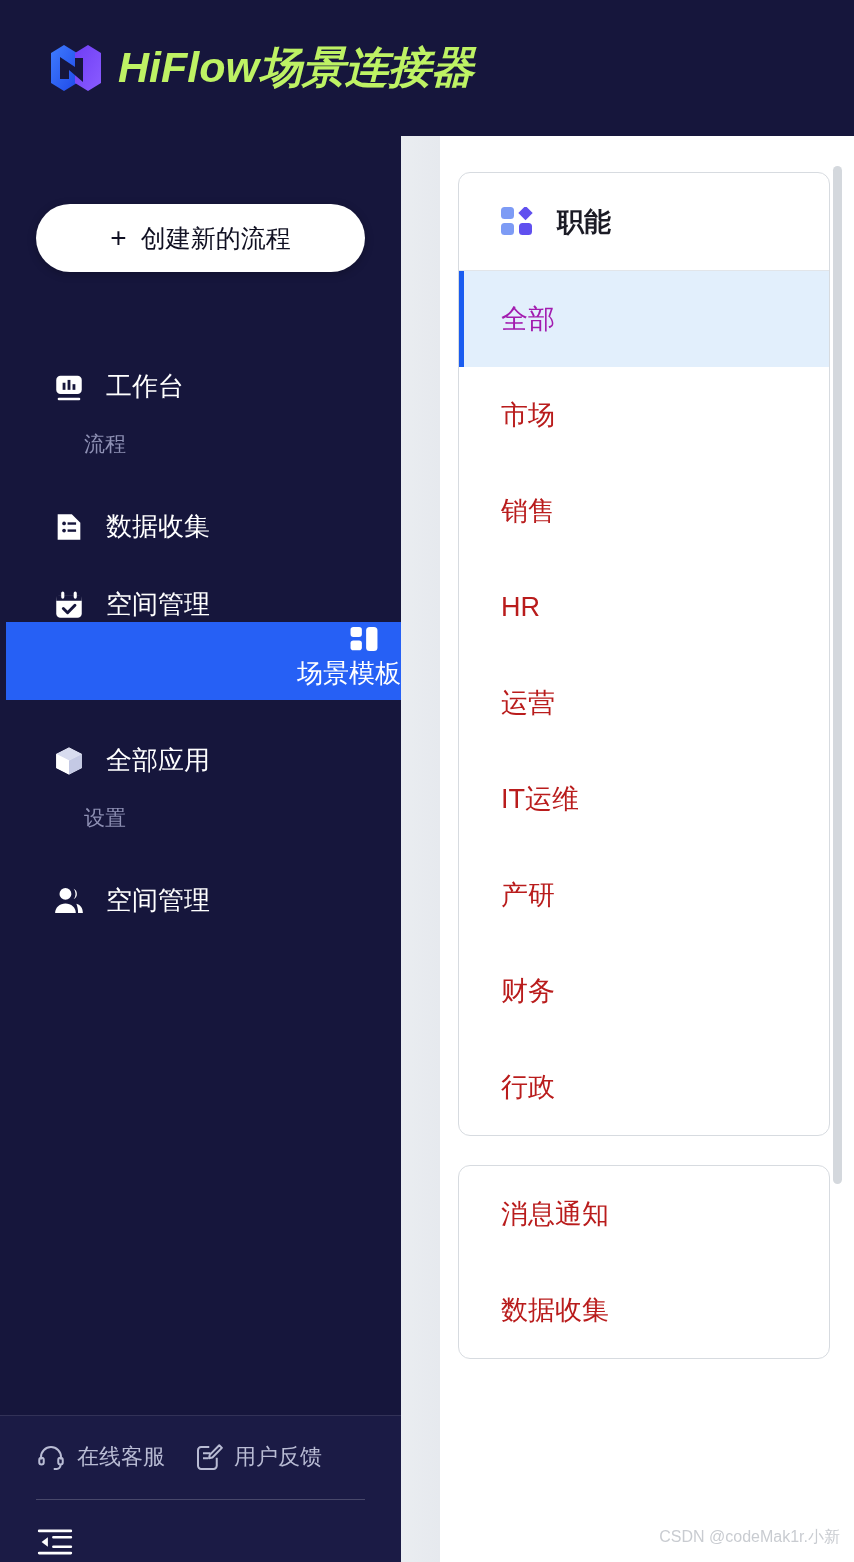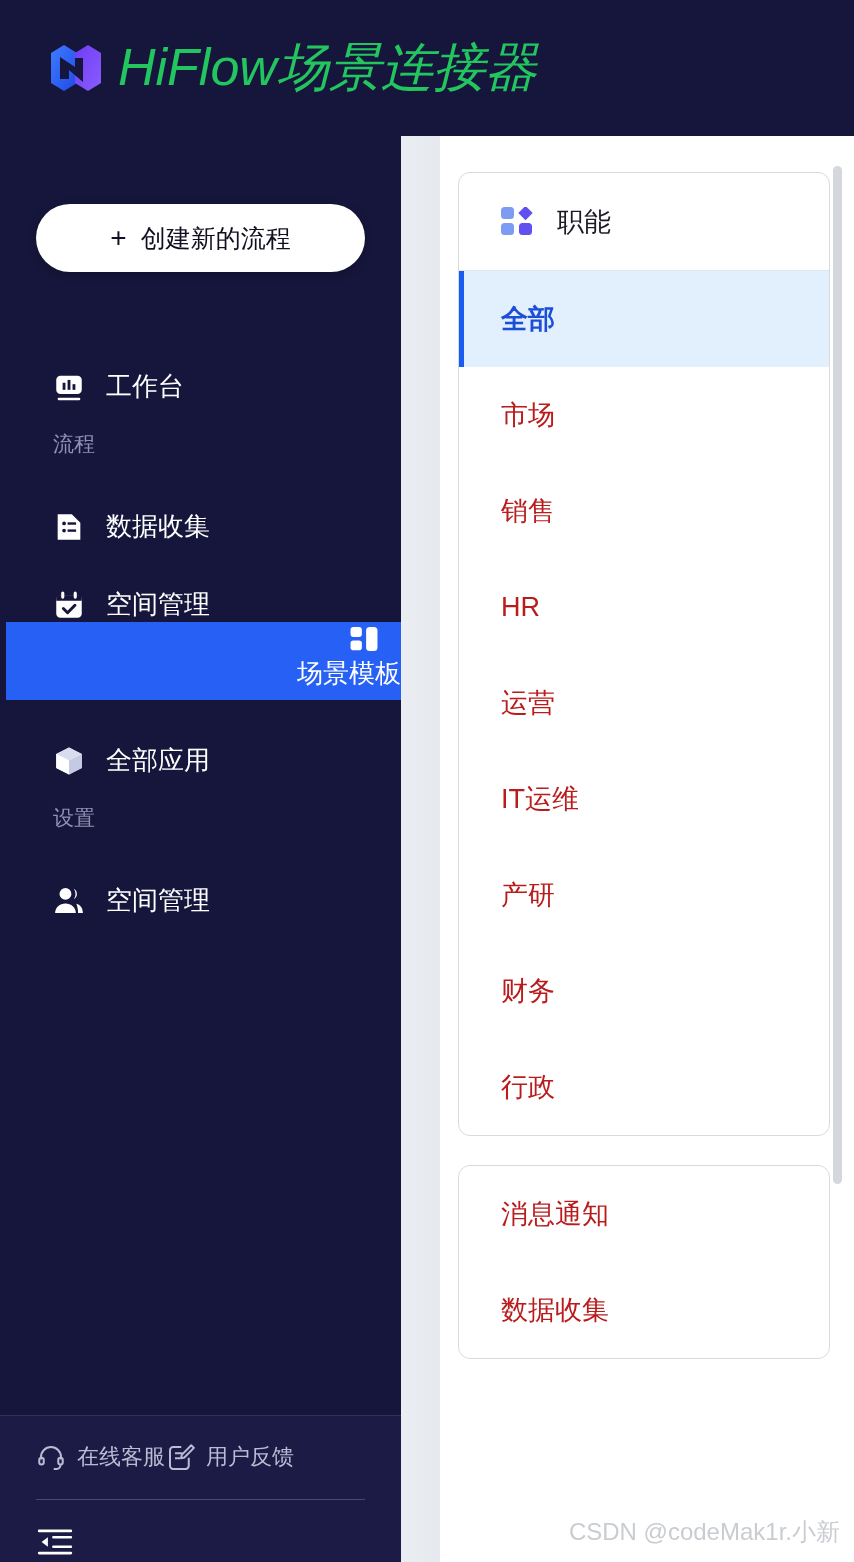--- a/index.html
+++ b/index.html
@@ -15,23 +15,23 @@
   .header {
     position: absolute; top: 0; left: 0;
     width: 854px; height: 136px;
     background: #16163c;
     display: flex; align-items: center;
     padding-left: 48px;
   }
   .logo-mark { width: 56px; height: 62px; position: relative; flex: 0 0 auto; }
   .brand-title {
     margin-left: 14px;
-    color: #22c55e;
-    font-size: 52px;
-    font-weight: 400;
+    color: #bef264;
+    font-size: 43px;
+    font-weight: 700;
     font-style: italic;
     letter-spacing: 0px;
     white-space: nowrap;
   }
 
   
   .sidebar {
     position: absolute; top: 136px; left: 0;
     width: 401px; height: 1426px;
     background: #16163c;
@@ -64,33 +64,33 @@
   .nav-item .ic { width: 34px; height: 34px; margin-right: 20px; flex: 0 0 auto; display: block; }
   .nav-item.active {
     background: #2660f5;
     margin-left: 6px;
     width: 395px;
     flex-direction: column;
   }
   .nav-group {
     color: #8e90b4;
     font-size: 21px;
-    padding-left: 53px;
+    padding-left: 84px;
     margin-top: 26px;
     margin-bottom: 8px;
   }
 
   .sidebar-spacer { flex: 1 1 auto; }
 
   .sidebar-footer {
     border-top: 1px solid rgba(255,255,255,0.10);
     background: #1b1b45;
     padding: 26px 36px 0 36px;
   }
-  .footer-links { display: flex; align-items: center; }
+  .footer-links { display: flex; align-items: center; gap: 28px; }
   .footer-link {
     display: flex; align-items: center;
     color: #b9bcd4;
     font-size: 22px;
     cursor: pointer;
   }
   .footer-link .ic { width: 30px; height: 30px; margin-right: 11px; flex: 0 0 auto; }
   .footer-divider { height: 1px; background: rgba(255,255,255,0.20); margin: 27px 0 0 0; }
   .collapse-wrap { padding: 26px 0 0 0; }
   .collapse-btn { width: 38px; height: 32px; cursor: pointer; }
@@ -121,36 +121,35 @@
   #card-function { top: 36px; }
   #card-scene { top: 1029px; }
 
   .card-head {
     height: 98px;
     display: flex; align-items: center;
     padding-left: 42px;
     border-bottom: 1px solid #e2e5e9;
   }
   .card-head .grid-icon { width: 34px; height: 30px; margin-right: 22px; flex: 0 0 auto; }
-  .card-head-title { font-size: 27px; color: #1b1b25; font-weight: 400; }
+  .card-head-title { font-size: 27px; color: #1b1b25; font-weight: 700; }
 
   .card-list { padding: 0; }
   .list-item {
     height: 96px;
     display: flex; align-items: center;
     padding-left: 42px;
     font-size: 27px;
     color: #b91c1c;
     cursor: pointer;
     position: relative;
   }
   .list-item.selected {
     background: #e2effc;
-    color: #1d4ed8;
-    font-weight: bold;
+    color: #a21caf;
   }
   .list-item.selected::before {
     content: "";
     position: absolute; left: 0; top: 0; bottom: 0;
     width: 5px; background: #1a5cf0;
   }
 
   
   .scrollbar-track {
     position: absolute;
@@ -162,21 +161,21 @@
     background: #d4d8dd;
     border-radius: 5px;
     cursor: pointer;
   }
 
   
   .watermark {
     position: absolute;
     right: 14px; bottom: 14px;
     color: #c9ccd1;
-    font-size: 24px;
+    font-size: 16px;
     white-space: nowrap;
   }
 </style>
 </head>
 <body>
 
 <div id="app">
 
   <div class="header">
     <div class="logo-mark">

